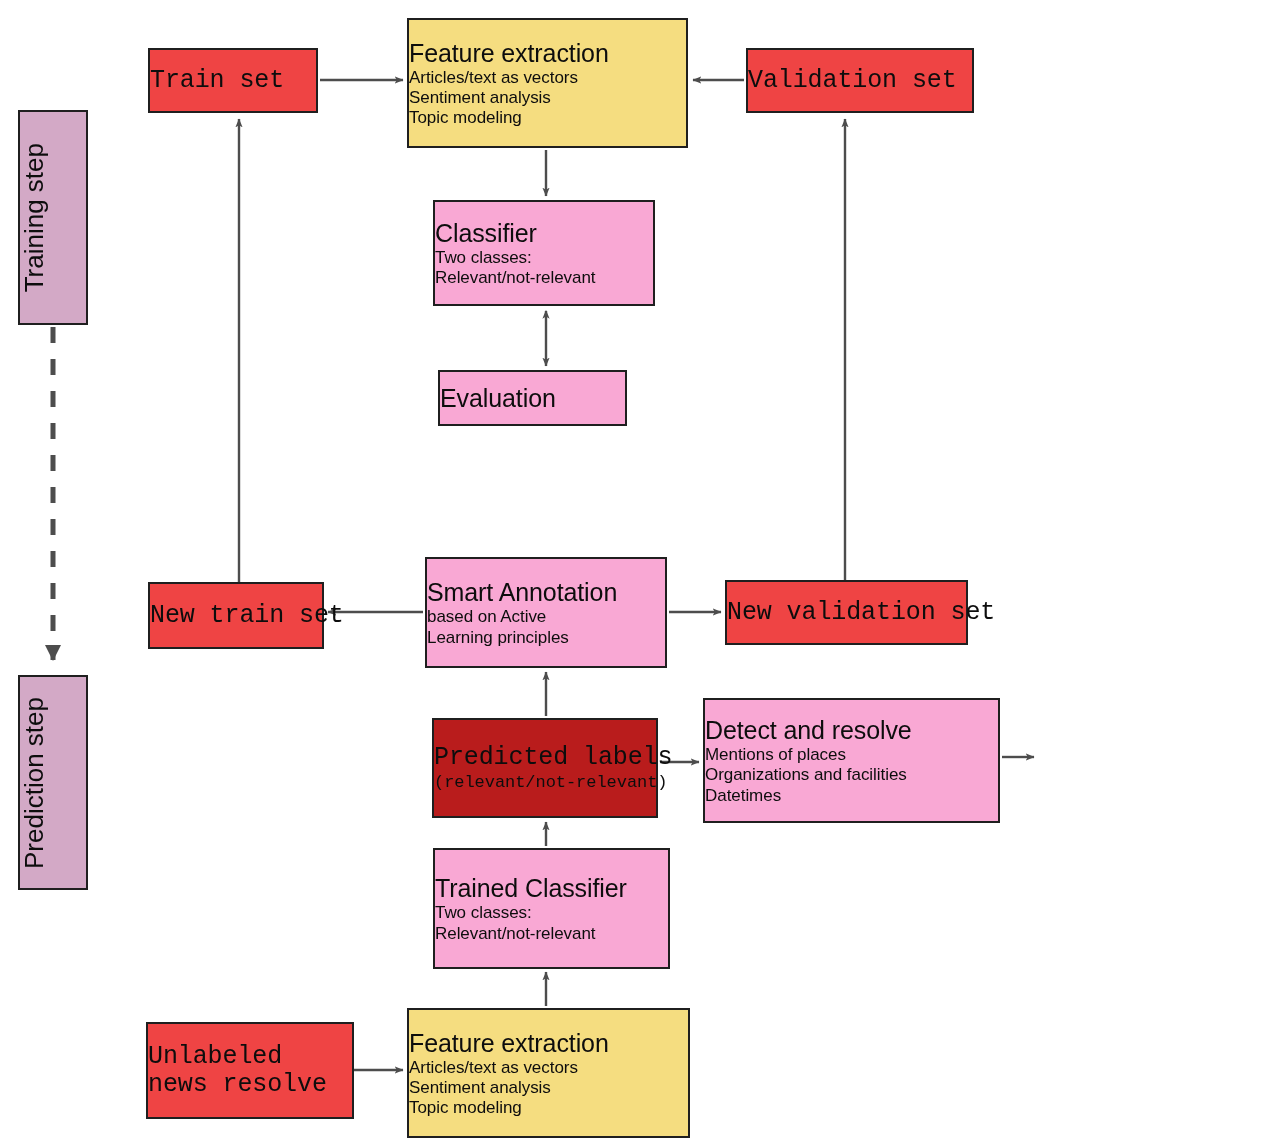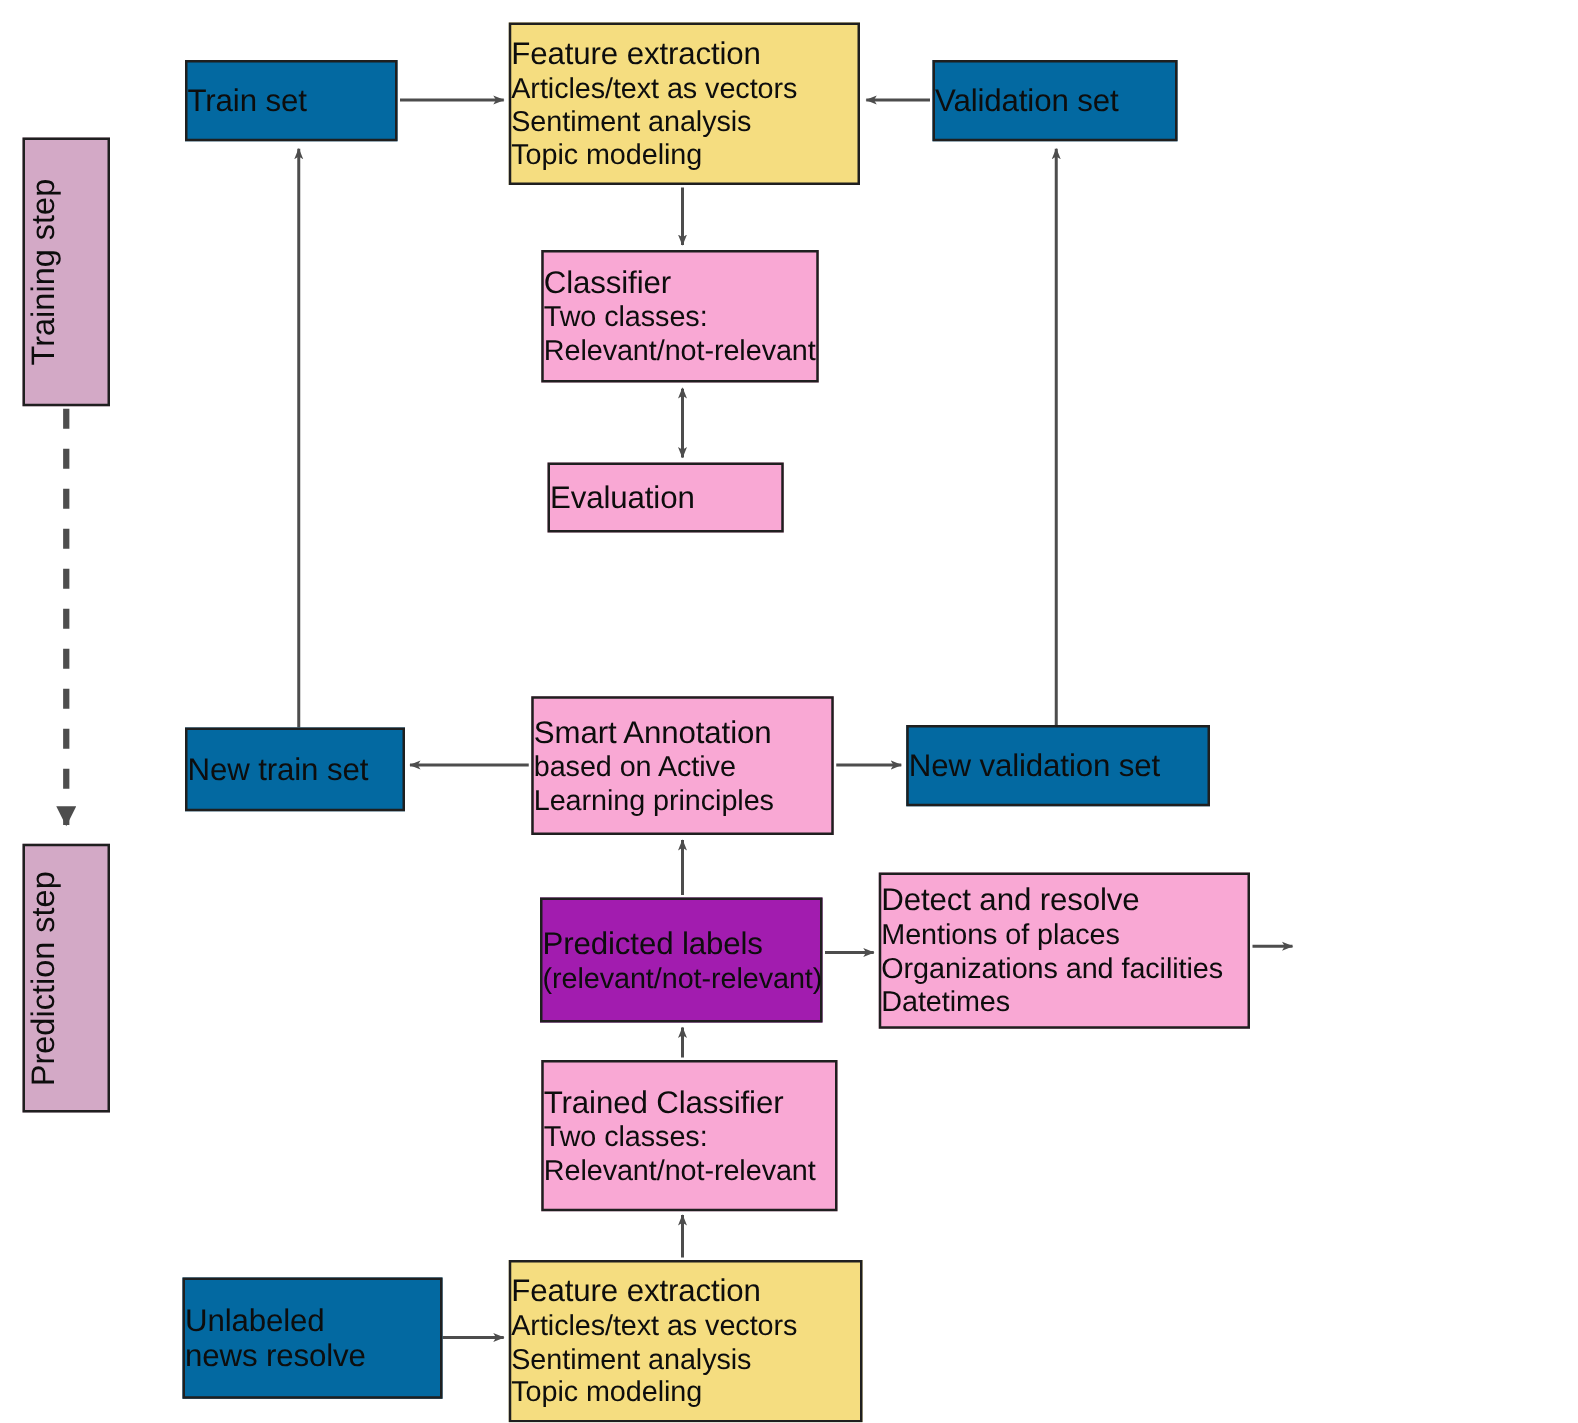--- a/index.html
+++ b/index.html
@@ -34,30 +34,30 @@
     color:#0d0d0d;
     line-height:1.12;
     z-index:2;
   }
   .node .title{
     font-size:25px;
     letter-spacing:-0.1px;
     white-space:nowrap;
   }
   .node .sub{
-    font-size:23px;
+    font-size:17px;
     letter-spacing:-0.05px;
     white-space:nowrap;
     margin-top:1px;
   }
   .node .sub:first-of-type{ margin-top:3px; }
-  .green  { background:#0369a1; }
+  .green  { background:#ef4444;font-family:Liberation Mono, monospace; }
   .yellow { background:#f5dd80; }
   .orange { background:#f9a8d4; }
-  .pink   { background:#a21caf; }
+  .pink   { background:#b91c1c;font-family:Liberation Mono, monospace; }
   .purple { background:#b3a5d9; }
   .mauve  { background:#d3a9c6; }
 
   .vert{
     writing-mode:vertical-rl;
     transform:rotate(180deg);
     font-size:26px;
     white-space:nowrap;
   }
 </style>
@@ -127,21 +127,21 @@
     <span class="title">Train set</span>
   </div>
 
   <div class="node yellow" style="left:407px; top:18px; width:281px; height:130px;">
     <span class="title">Feature extraction</span>
     <span class="sub">Articles/text as vectors</span>
     <span class="sub">Sentiment analysis</span>
     <span class="sub">Topic modeling</span>
   </div>
 
-  <div class="node green" style="left:746px; top:48px; width:196px; height:65px;">
+  <div class="node green" style="left:746px; top:48px; width:228px; height:65px;">
     <span class="title">Validation set</span>
   </div>
 
   <div class="node orange" style="left:433px; top:200px; width:222px; height:106px;">
     <span class="title">Classifier</span>
     <span class="sub">Two classes:</span>
     <span class="sub">Relevant/not-relevant</span>
   </div>
 
   <div class="node orange" style="left:438px; top:370px; width:189px; height:56px;">

